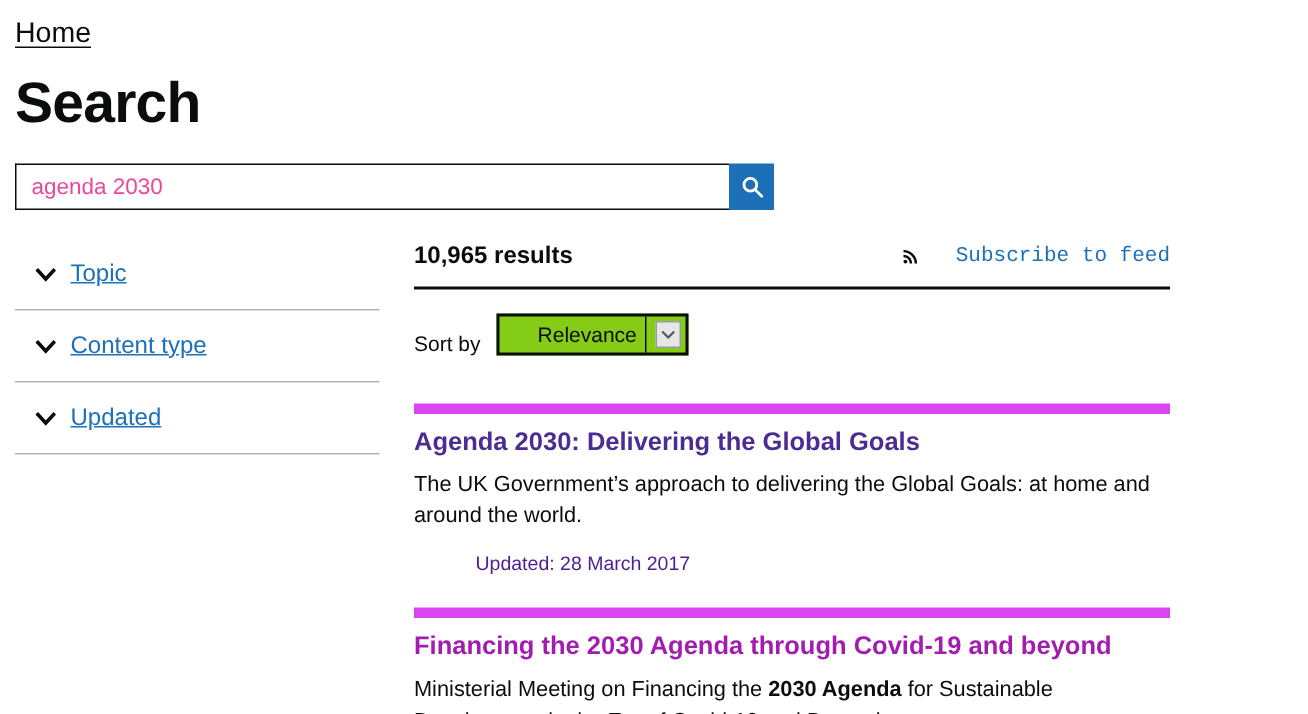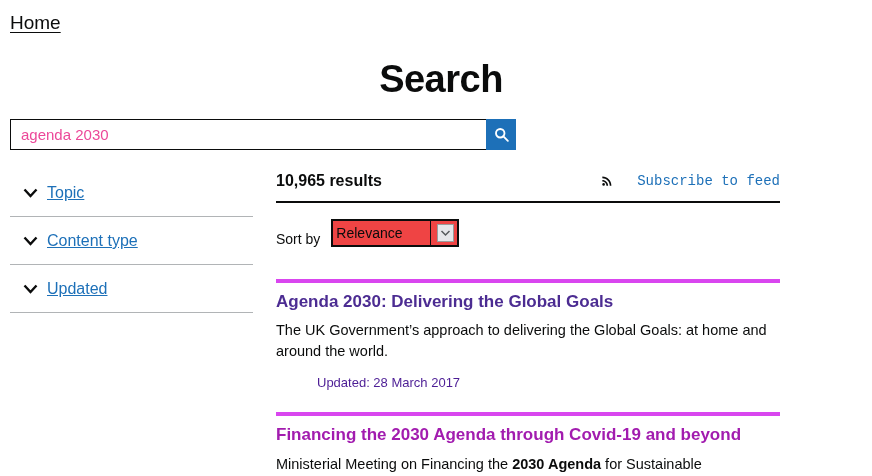--- a/index.html
+++ b/index.html
@@ -13,21 +13,21 @@
 
   
   .breadcrumb a {
     font-size: 19px; color: #0b0c0c; text-decoration: underline;
     text-underline-offset: 3px; cursor: pointer;
   }
 
   
   h1.page-title {
     font-size: 38px; font-weight: 700; letter-spacing: -0.5px;
-    margin-top: 26px; line-height: 1.05; text-align: center;
+    margin-top: 16px; line-height: 1.05;
   }
 
   
   .search-bar { display: flex; margin-top: 19px; width: 506px; }
   .search-input {
     width: 476px; height: 31px; border: 1px solid #0b0c0c; border-right: none;
     font-size: 15px; padding: 0 10px; outline: none;
     font-family: inherit; color: #ec4899;
   }
   .search-button {
@@ -56,37 +56,37 @@
     display: flex; align-items: center; gap: 23px;
     color: #1d70b8; font-size: 14px; text-decoration: none; cursor: pointer; font-family: Liberation Mono, monospace;
   }
   .header-rule { border: none; border-top: 2px solid #0b0c0c; margin-top: 11px; }
 
   
   .sort-row { display: flex; align-items: flex-end; margin-top: 16px; }
   .sort-label { font-size: 14px; }
   .sort-select {
     position: relative; margin-left: 11px; width: 128px; height: 28px;
-    border: 2px solid #0b0c0c; background: #ef4444;
+    border: 2px solid #0b0c0c; background: #84cc16;
     display: flex; align-items: center; font-size: 14px;
-    padding-left: 3px; cursor: pointer;
+    padding-left: 25px; cursor: pointer;
   }
   .sort-select .sep {
     position: absolute; right: 26px; top: 0; bottom: 0;
     width: 1px; background: #0b0c0c;
   }
   .sort-arrow-box {
     position: absolute; right: 3px; top: 3px; bottom: 3px; width: 17px;
     background: #e6e6ea; border: 1px solid #9b9b9b;
     display: flex; align-items: center; justify-content: center;
   }
 
   
   .results { margin-top: 32px; }
-  .result { border-top: 4px solid #d946ef; padding: 9px 0 22px; }
+  .result { border-top: 7px solid #d946ef; padding: 9px 0 22px; }
   .result-title {
     font-size: 17px; font-weight: 700; color: #a21caf;
     text-decoration: none; cursor: pointer; display: inline-block; line-height: 1.2;
   }
   .result-title.visited { color: #4c2c92; }
   .result-desc { font-size: 14.5px; line-height: 21px; margin-top: 8px; color: #0b0c0c; }
   .result-updated { font-size: 13px; margin-top: 13px; color: #4c1d95; margin-left: 41px; }
 </style>
 </head>
 <body>

